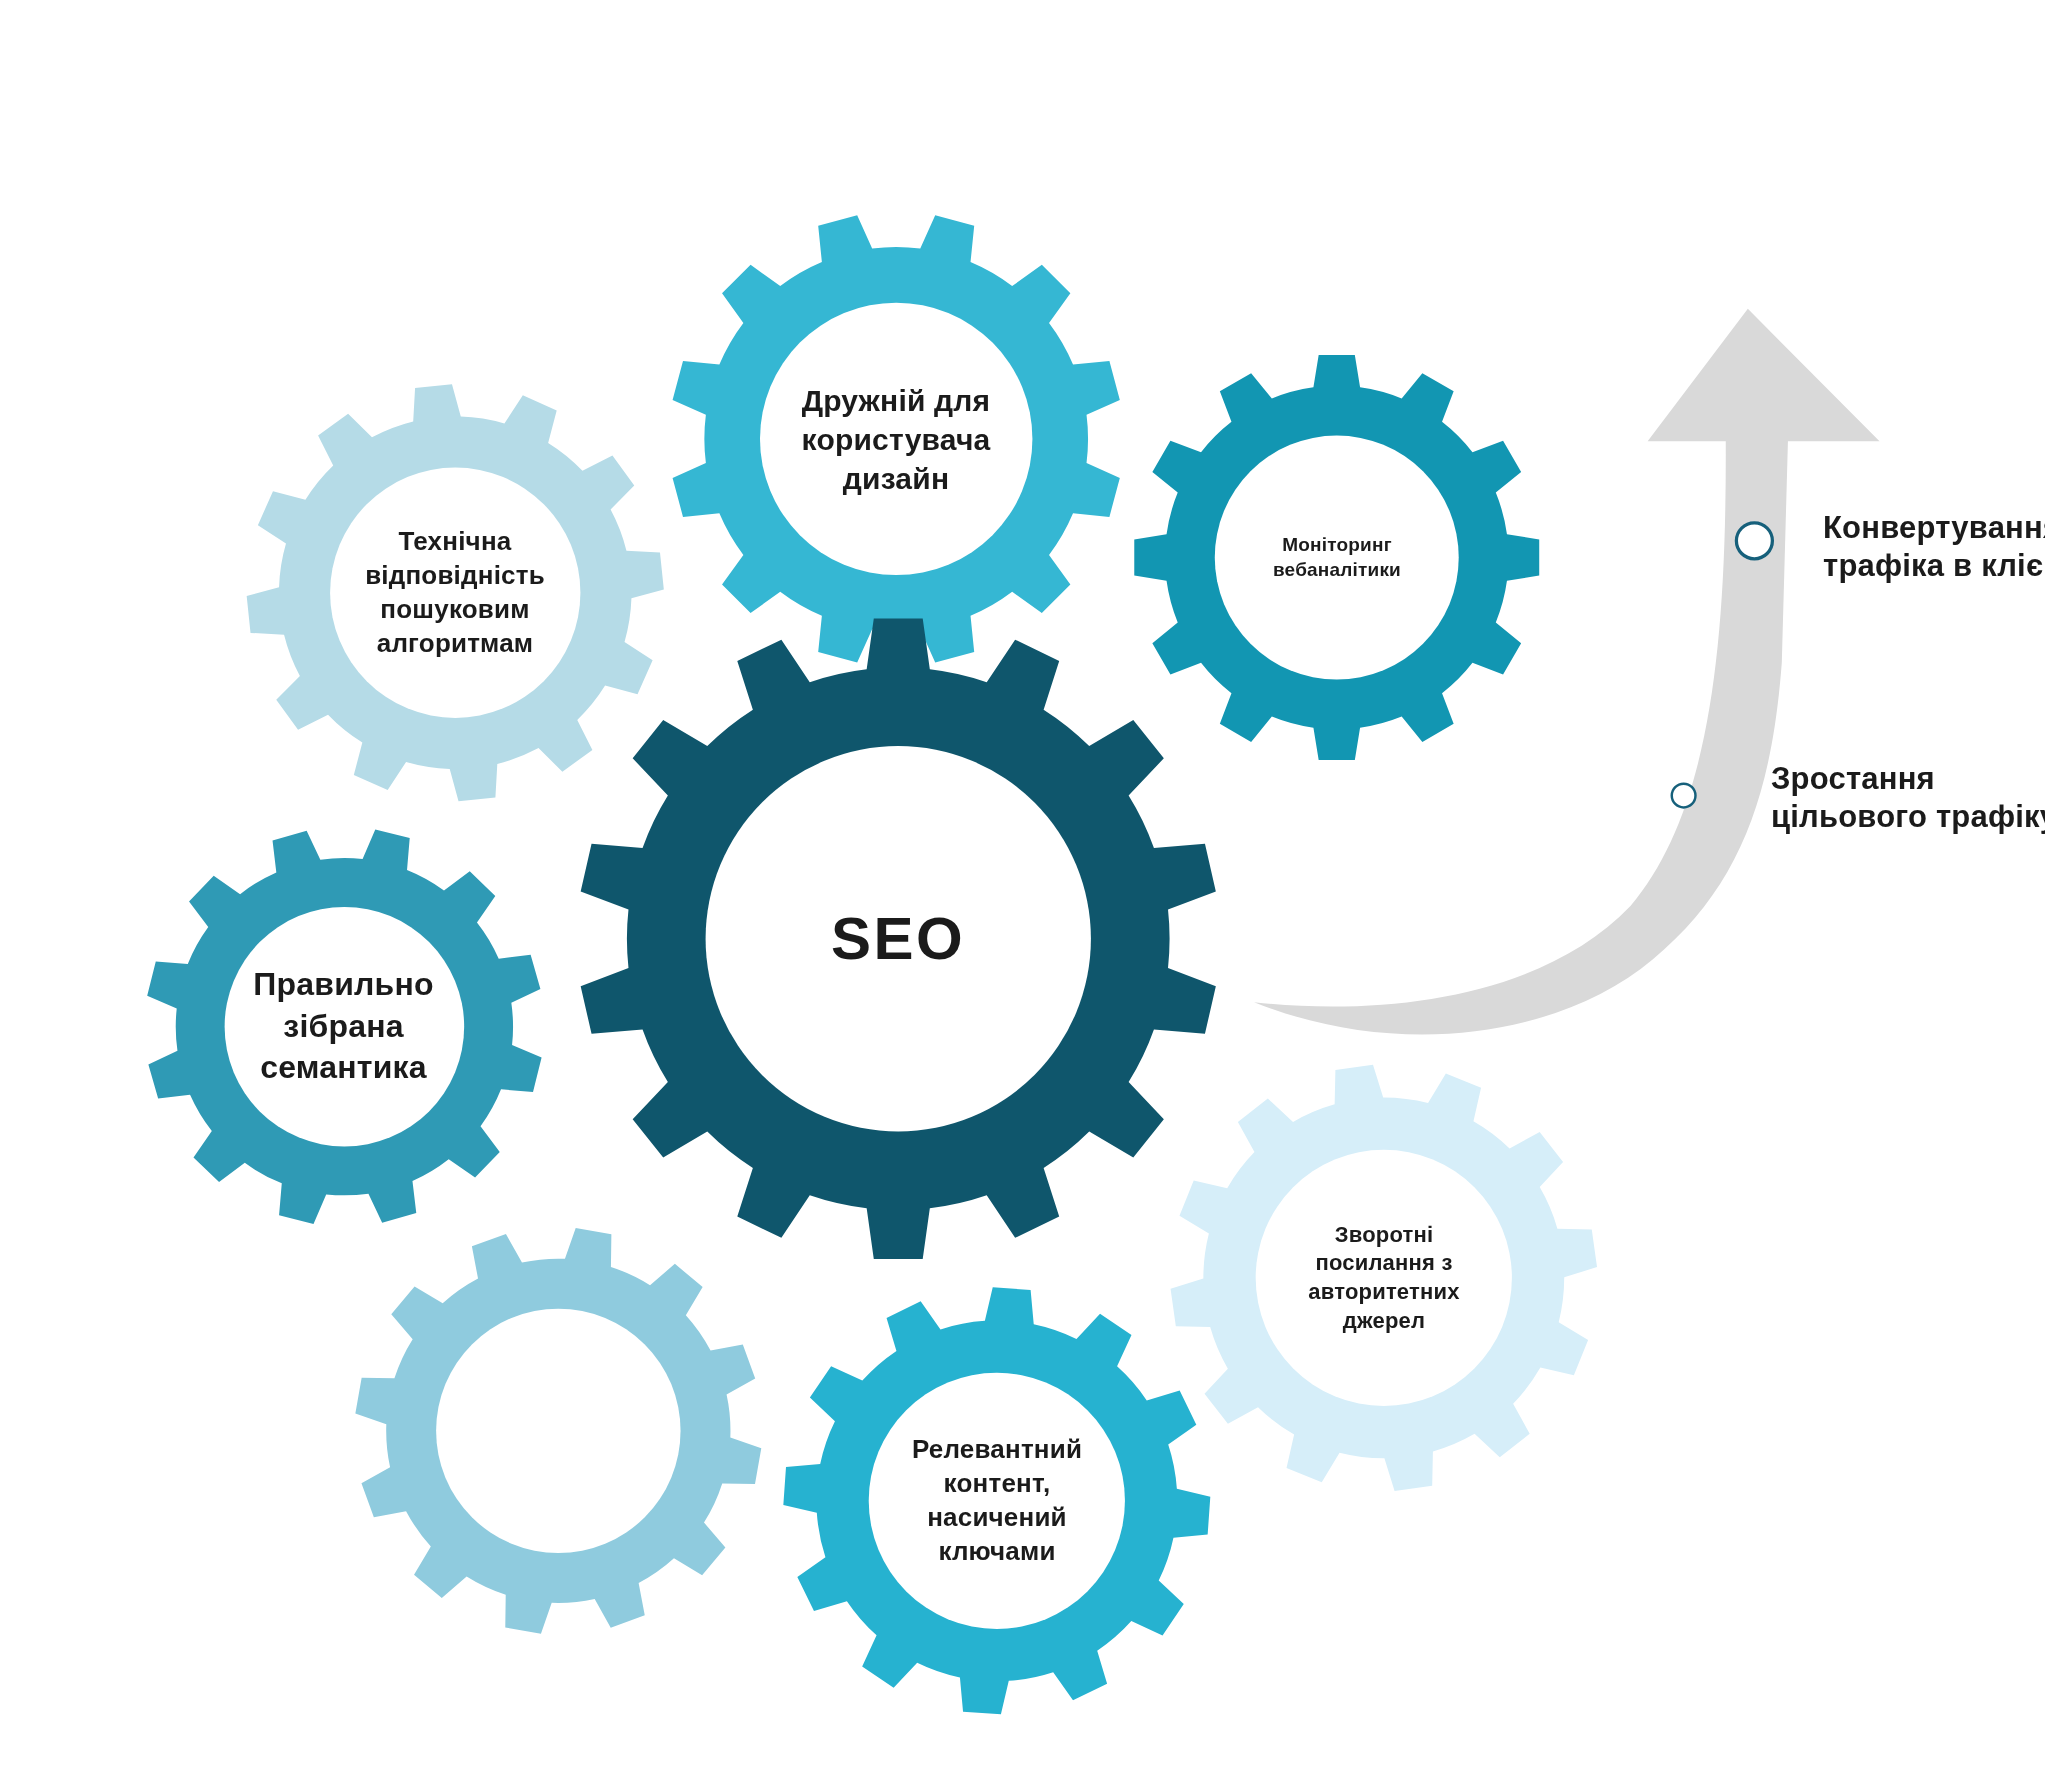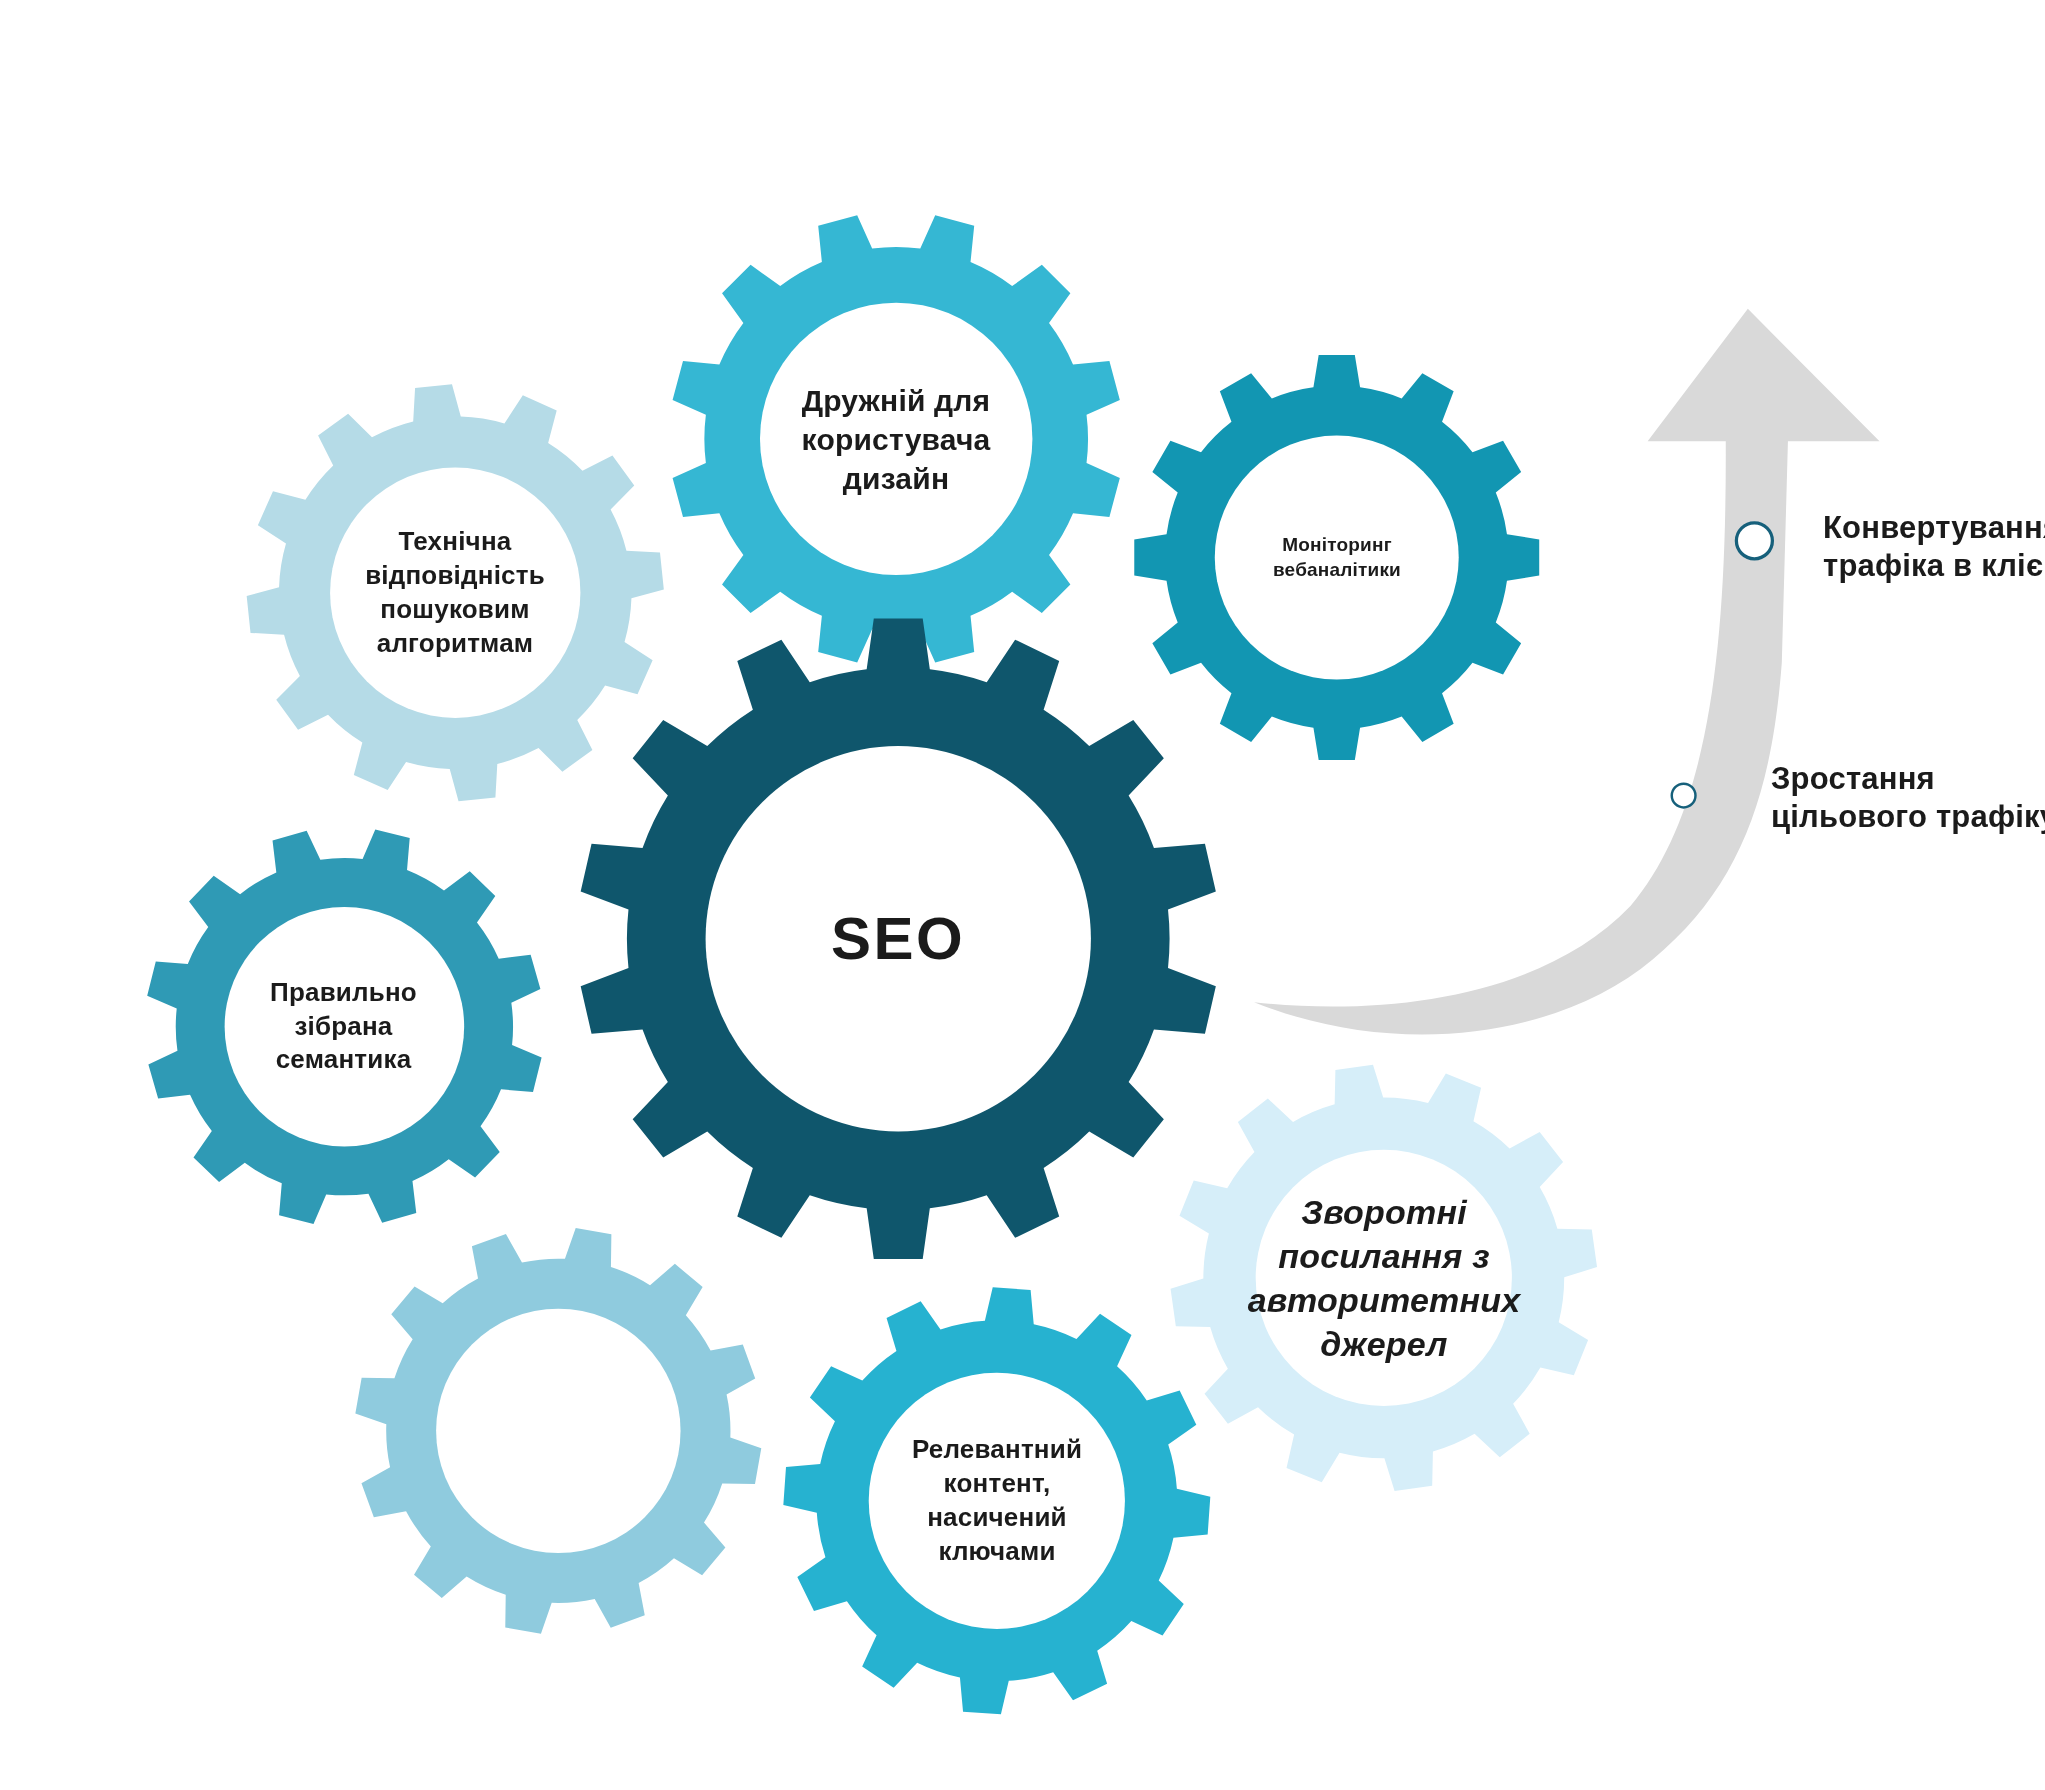--- a/index.html
+++ b/index.html
@@ -9,24 +9,24 @@
   .glabel{
     position:absolute;display:flex;align-items:center;justify-content:center;
     text-align:center;font-weight:700;color:#1b1b1b;white-space:pre-line;
     line-height:1.3;letter-spacing:0.2px;
   }
   .seo-label{font-size:60px;letter-spacing:2.5px;line-height:1;}
   .lbl-tech        {left:324px;  top:462px; width:262px; height:262px; font-size:26px;}
   .lbl-design      {left:761px; top:304px;  width:270px; height:270px; font-size:30px;}
   .lbl-analytics   {left:1206px; top:427px; width:262px; height:262px; font-size:19px;}
   .lbl-seo         {left:714px; top:755px; width:368px; height:368px;}
-  .lbl-semantics   {left:221px;  top:904px; width:245px; height:245px; font-size:26px;}
+  .lbl-semantics   {left:221px;  top:904px; width:245px; height:245px; font-size:32px;}
   .lbl-metatags    {left:435px; top:1308px; width:245px; height:245px; font-size:27px;}
   .lbl-content     {left:866px; top:1370px; width:262px; height:262px; font-size:26px;text-align:center;}
-  .lbl-backlinks   {left:1257px; top:1151px; width:254px; height:254px; font-size:34px;font-style:italic;}
+  .lbl-backlinks   {left:1257px; top:1151px; width:254px; height:254px; font-size:22px;}
   .milestone{
     position:absolute;font-weight:700;color:#1b1b1b;white-space:pre-line;
     text-align:left;line-height:1.22;font-size:31px;letter-spacing:0.2px;
   }
   .lbl-conversion  {left:1823px; top:509px; width:401px;}
   .lbl-growth      {left:1771px; top:760px; width:434px;}
 </style>
 </head>
 <body>
 

